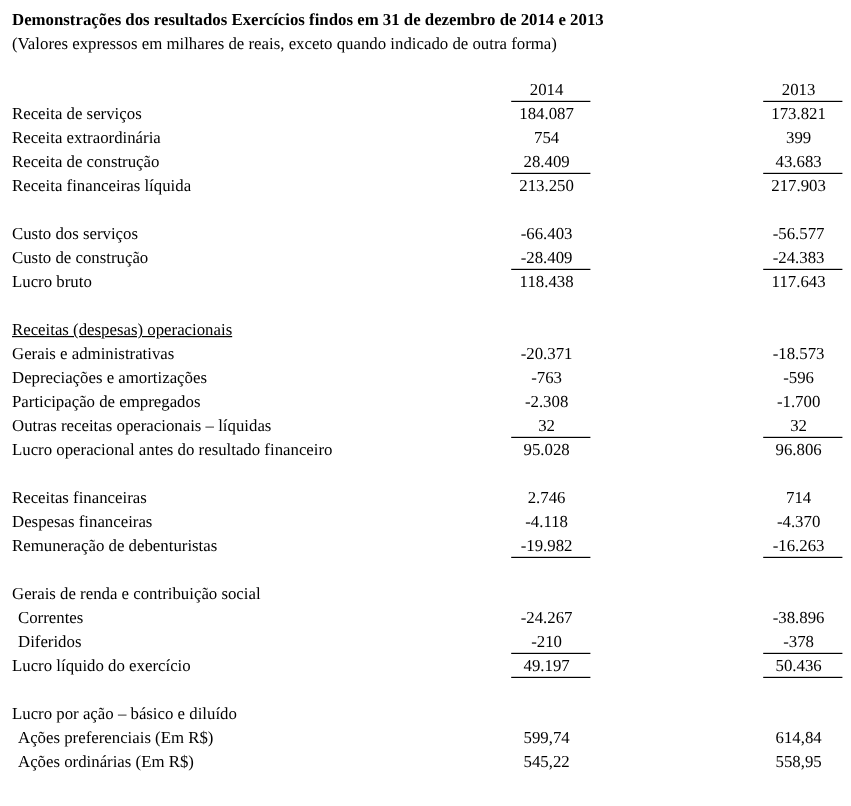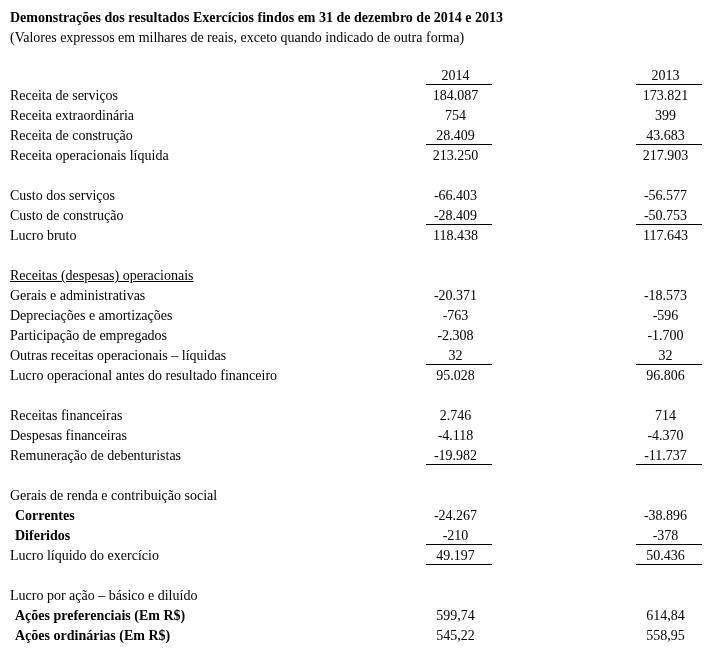--- a/index.html
+++ b/index.html
@@ -33,21 +33,21 @@
   .row {
     display: flex;
     height: 20px;
     line-height: 20px;
   }
   .row .label {
     flex: 1;
     white-space: nowrap;
     overflow: hidden;
   }
-  .row .label.indent { padding-left: 5px; font-weight: bold; }
+  .row .label.indent { padding-left: 5px; }
   .row .label.u { text-decoration: underline; }
   .v1, .v2 { width: 66px; }
   .gap { width: 144px; }
   .v1 span, .v2 span {
     display: block;
     height: 19px;
     line-height: 19px;
     padding-right: 7px;
     box-sizing: border-box;
     text-align: center;
@@ -104,21 +104,21 @@
     <div class="v1">
           <span class="u">28.409</span>
         </div>
     <div class="gap"></div>
     <div class="v2">
           <span class="u">43.683</span>
         </div>
   </div>
 
   <div class="row">
-    <div class="label">Receita operacionais líquida</div>
+    <div class="label">Receita financeiras líquida</div>
     <div class="v1">
           <span>213.250</span>
         </div>
     <div class="gap"></div>
     <div class="v2">
           <span>217.903</span>
         </div>
   </div>
 
   <div class="row">
@@ -143,21 +143,21 @@
         </div>
   </div>
 
   <div class="row">
     <div class="label">Custo de construção</div>
     <div class="v1">
           <span class="u">-28.409</span>
         </div>
     <div class="gap"></div>
     <div class="v2">
-          <span class="u">-50.753</span>
+          <span class="u">-24.383</span>
         </div>
   </div>
 
   <div class="row">
     <div class="label">Lucro bruto</div>
     <div class="v1">
           <span>118.438</span>
         </div>
     <div class="gap"></div>
     <div class="v2">
@@ -275,21 +275,21 @@
         </div>
   </div>
 
   <div class="row">
     <div class="label">Remuneração de debenturistas</div>
     <div class="v1">
           <span class="u">-19.982</span>
         </div>
     <div class="gap"></div>
     <div class="v2">
-          <span class="u">-11.737</span>
+          <span class="u">-16.263</span>
         </div>
   </div>
 
 
   <div class="row">
     <div class="label"></div>
     <div class="v1">
           <span></span>
         </div>
     <div class="gap"></div>

